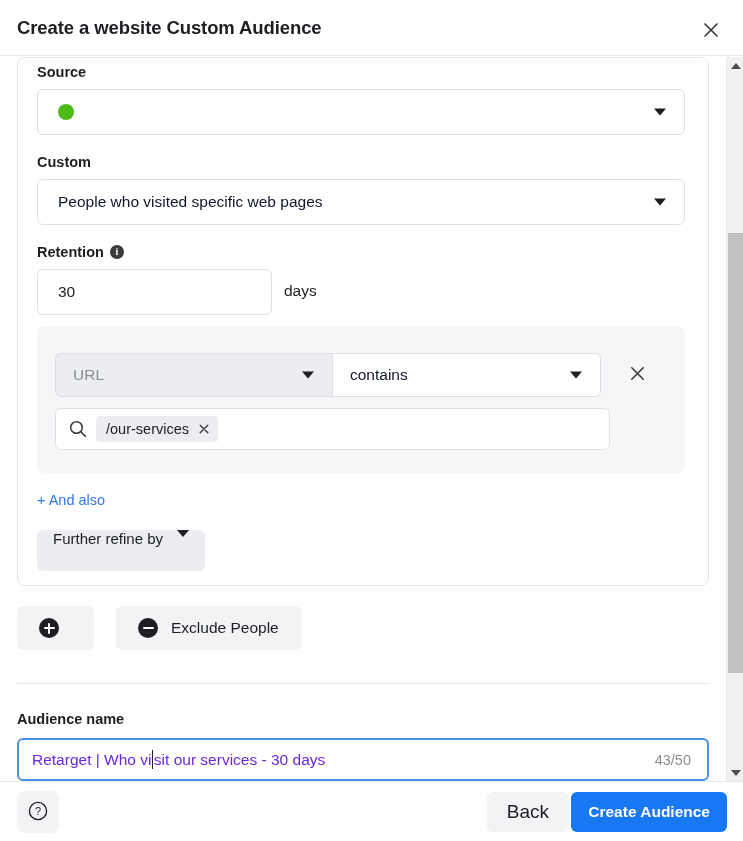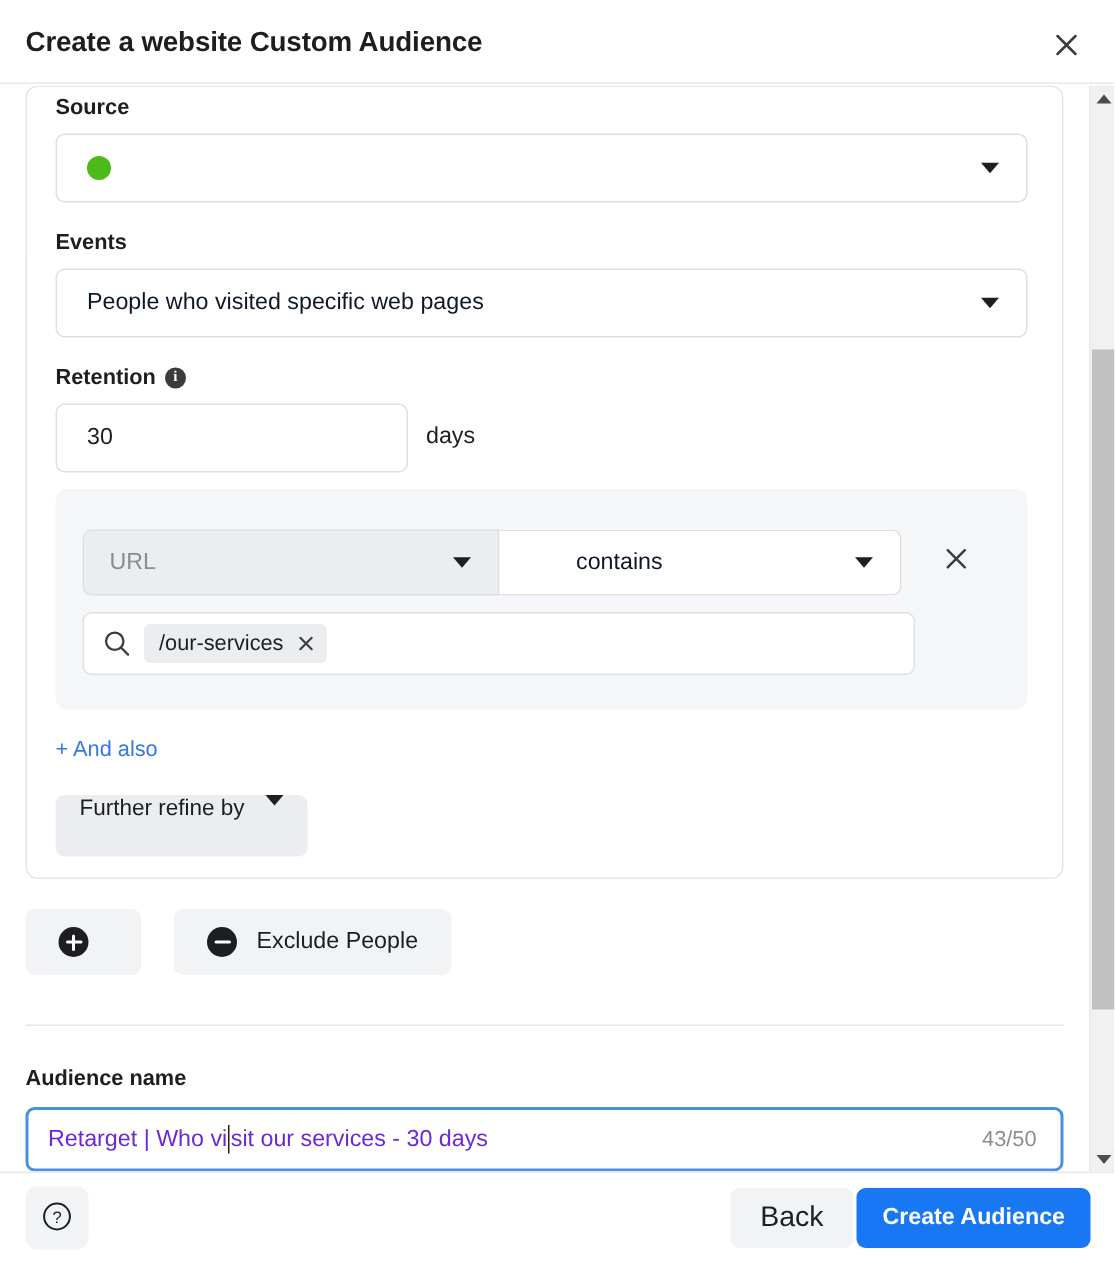--- a/index.html
+++ b/index.html
@@ -156,21 +156,20 @@
   .rule-field-select .select-text { color: #8a8d91; padding-left: 17px; }
   .rule-op-select {
     width: 268px; height: 44px;
     background: #ffffff;
     border: 1px solid #dddfe2;
     border-left: none;
     border-radius: 0 6px 6px 0;
     position: relative;
     display: flex; align-items: center;
     cursor: pointer;
-    padding-left: 34px;
   }
   .rule-op-select .select-text { padding-left: 17px; }
   .rule-remove {
     width: 44px; height: 44px;
     display: flex; align-items: center; justify-content: center;
     margin-left: 14px; cursor: pointer;
     border-radius: 50%;
   }
 
   .rule-value-box {
@@ -384,21 +383,21 @@
 
     <div class="rules-card">
 
       <div class="field-label source-label">Source</div>
       <div class="select-box source-select">
         <span class="green-dot"></span>
         <span class="select-text" style="padding-left:46px;"></span>
         <span class="caret"></span>
       </div>
 
-      <div class="field-label events-label">Events</div>
+      <div class="field-label events-label">Custom</div>
       <div class="select-box events-select">
         <span class="select-text">People who visited specific web pages</span>
         <span class="caret"></span>
       </div>
 
       <div class="field-label retention-label">
         <span>Retention</span>
         <span class="info-icon">i</span>
       </div>
       <input class="retention-input" type="text" value="30" style="">

